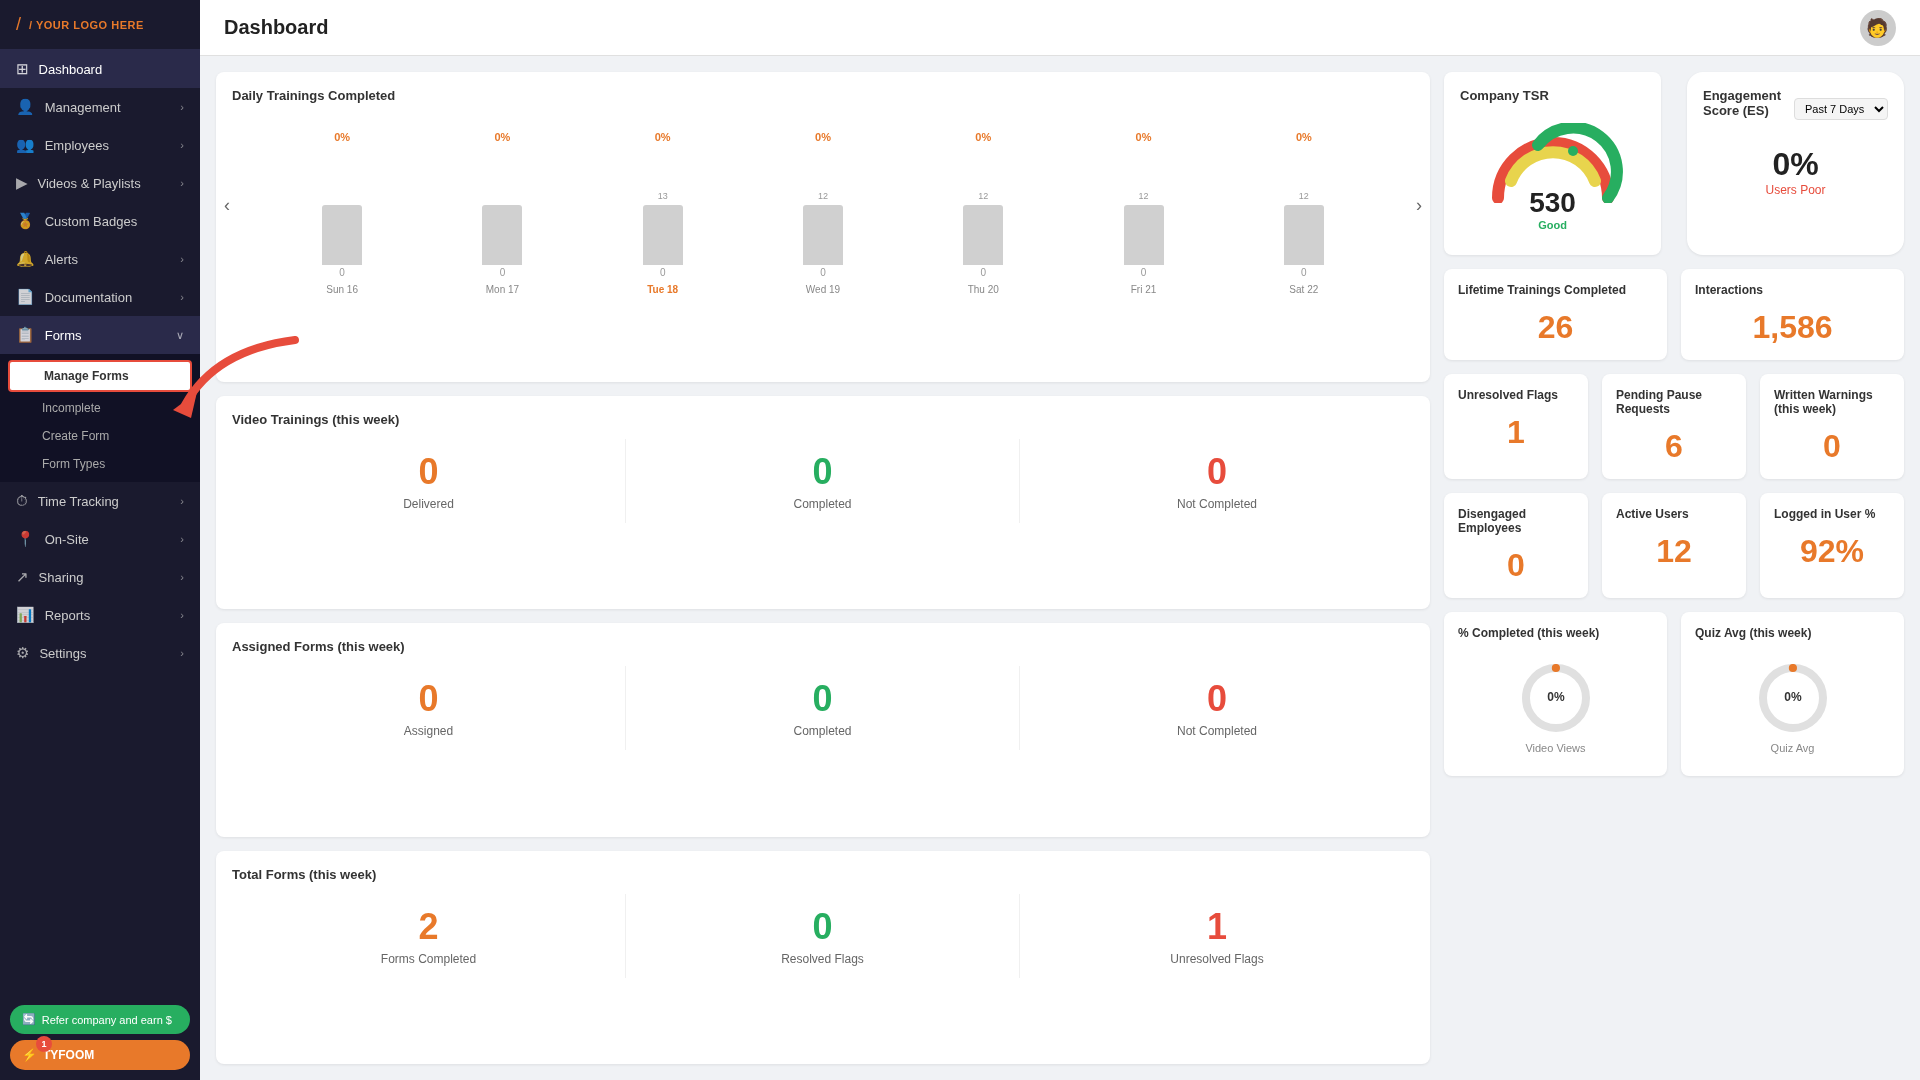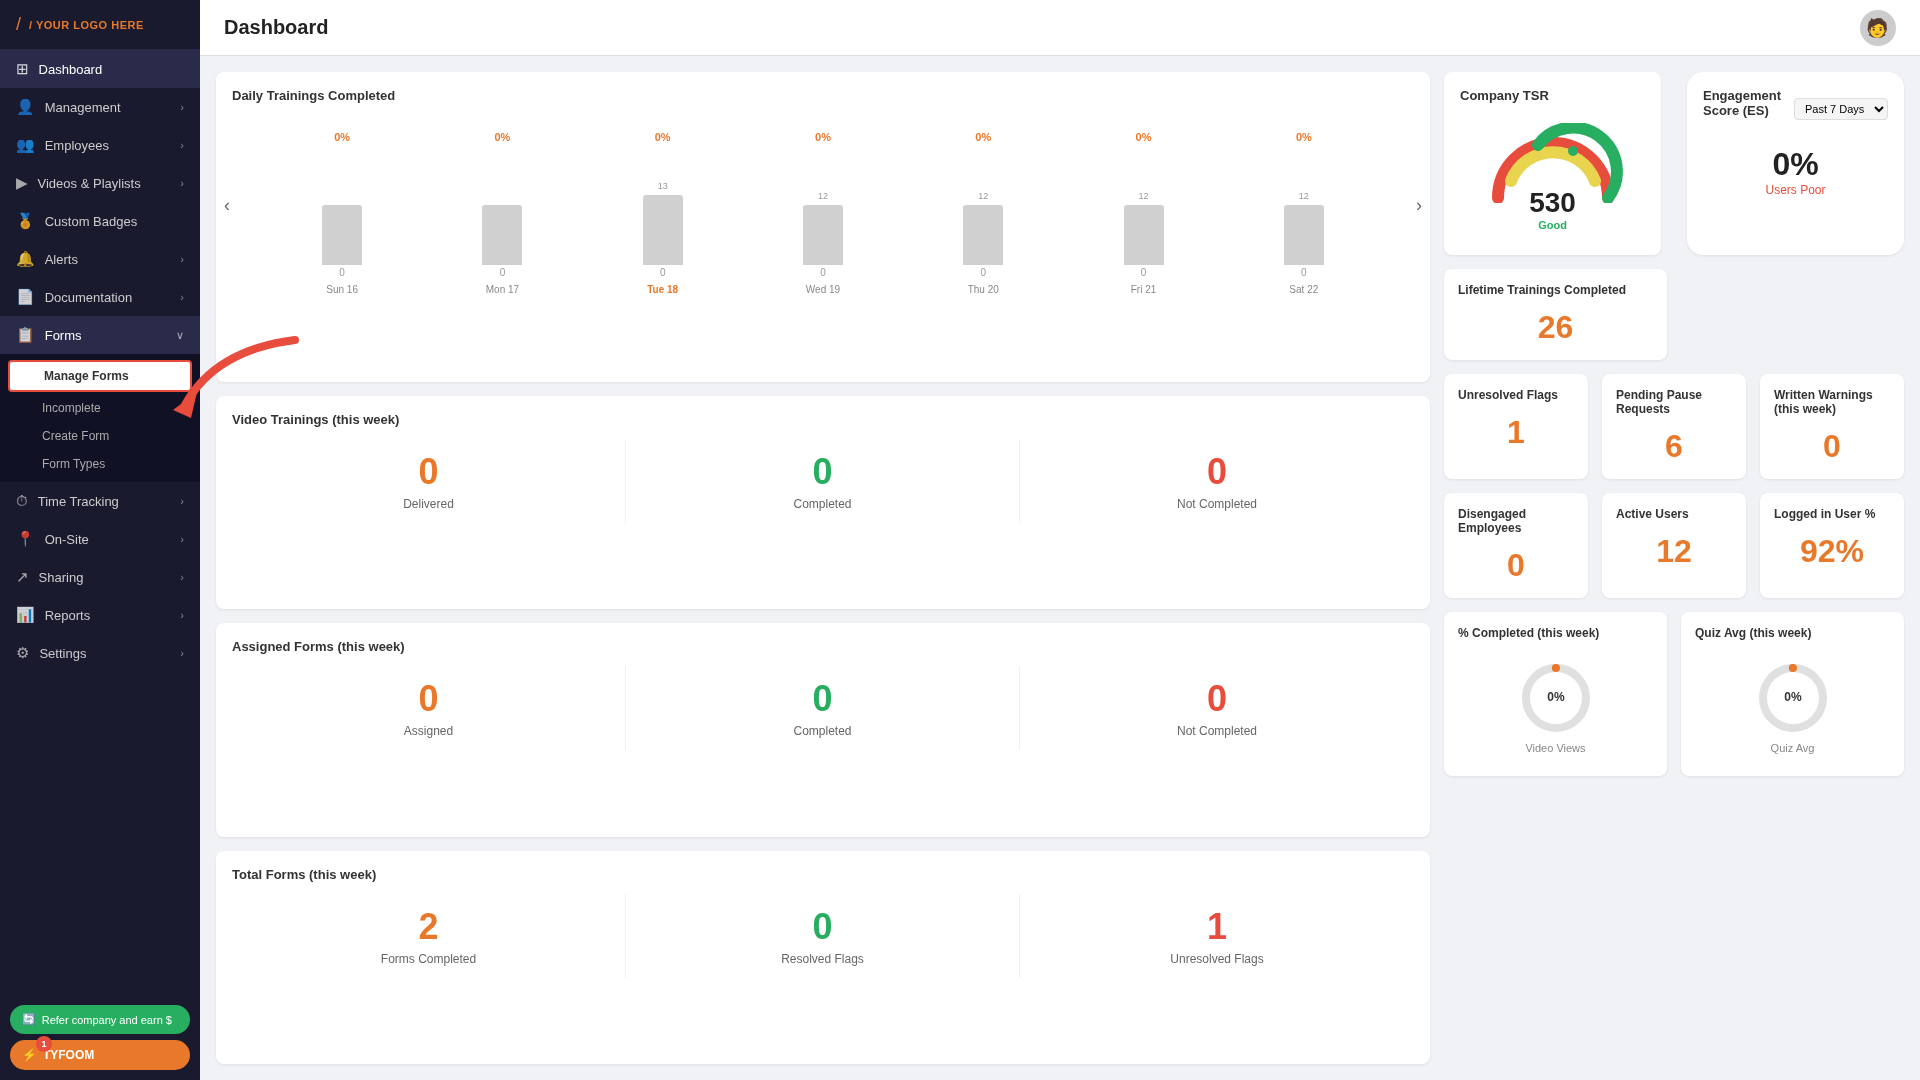--- a/index.html
+++ b/index.html
@@ -475,21 +475,21 @@
               <div class="bar-pct">0%</div>
               <div class="bar-container">
                 <div class="bar-fill" style="height: 60px;"></div>
               </div>
               <div class="bar-zero">0</div>
               <div class="bar-day">Mon 17</div>
             </div>
             <div class="bar-group">
               <div class="bar-pct">0%</div>
               <div class="bar-container">
-                <div class="bar-fill" style="height: 70px;">
+                <div class="bar-fill" style="height: 60px;">
                   <span class="bar-label-top">13</span>
                 </div>
               </div>
               <div class="bar-zero">0</div>
               <div class="bar-day active-day">Tue 18</div>
             </div>
             <div class="bar-group">
               <div class="bar-pct">0%</div>
               <div class="bar-container">
                 <div class="bar-fill" style="height: 60px;">
@@ -566,20 +566,24 @@
           <div class="es-value">0%</div>
           <div class="es-sublabel">Users Poor</div>
         </div>
       </div>
 
       <div style="display:grid; grid-template-columns:1fr 1fr; gap:14px;">
         <div class="stat-card">
           <div class="stat-title">Lifetime Trainings Completed</div>
           <div class="stat-value">26</div>
         </div>
+        <div class="stat-card">
+          <div class="stat-title">Interactions</div>
+          <div class="stat-value">1,586</div>
+        </div>
       </div>
 
       <div style="display:grid; grid-template-columns:1fr 1fr 1fr; gap:14px;">
         <div class="stat-card">
           <div class="stat-title">Unresolved Flags</div>
           <div class="stat-value">1</div>
         </div>
         <div class="stat-card">
           <div class="stat-title">Pending Pause Requests</div>
           <div class="stat-value">6</div>

